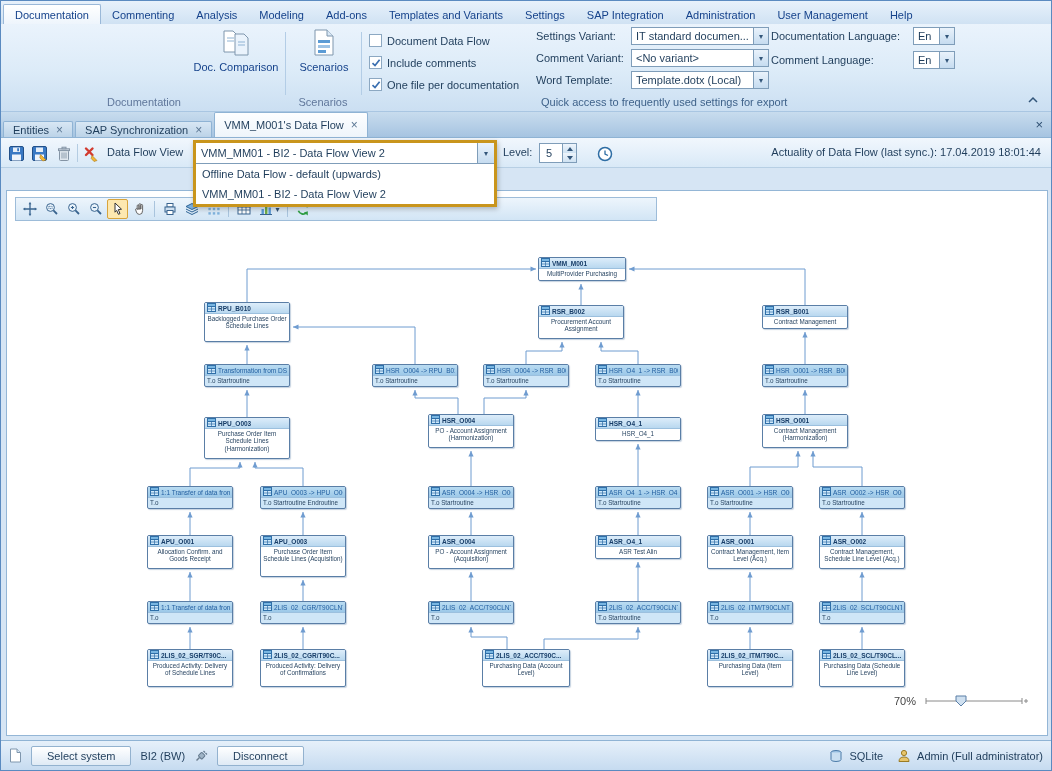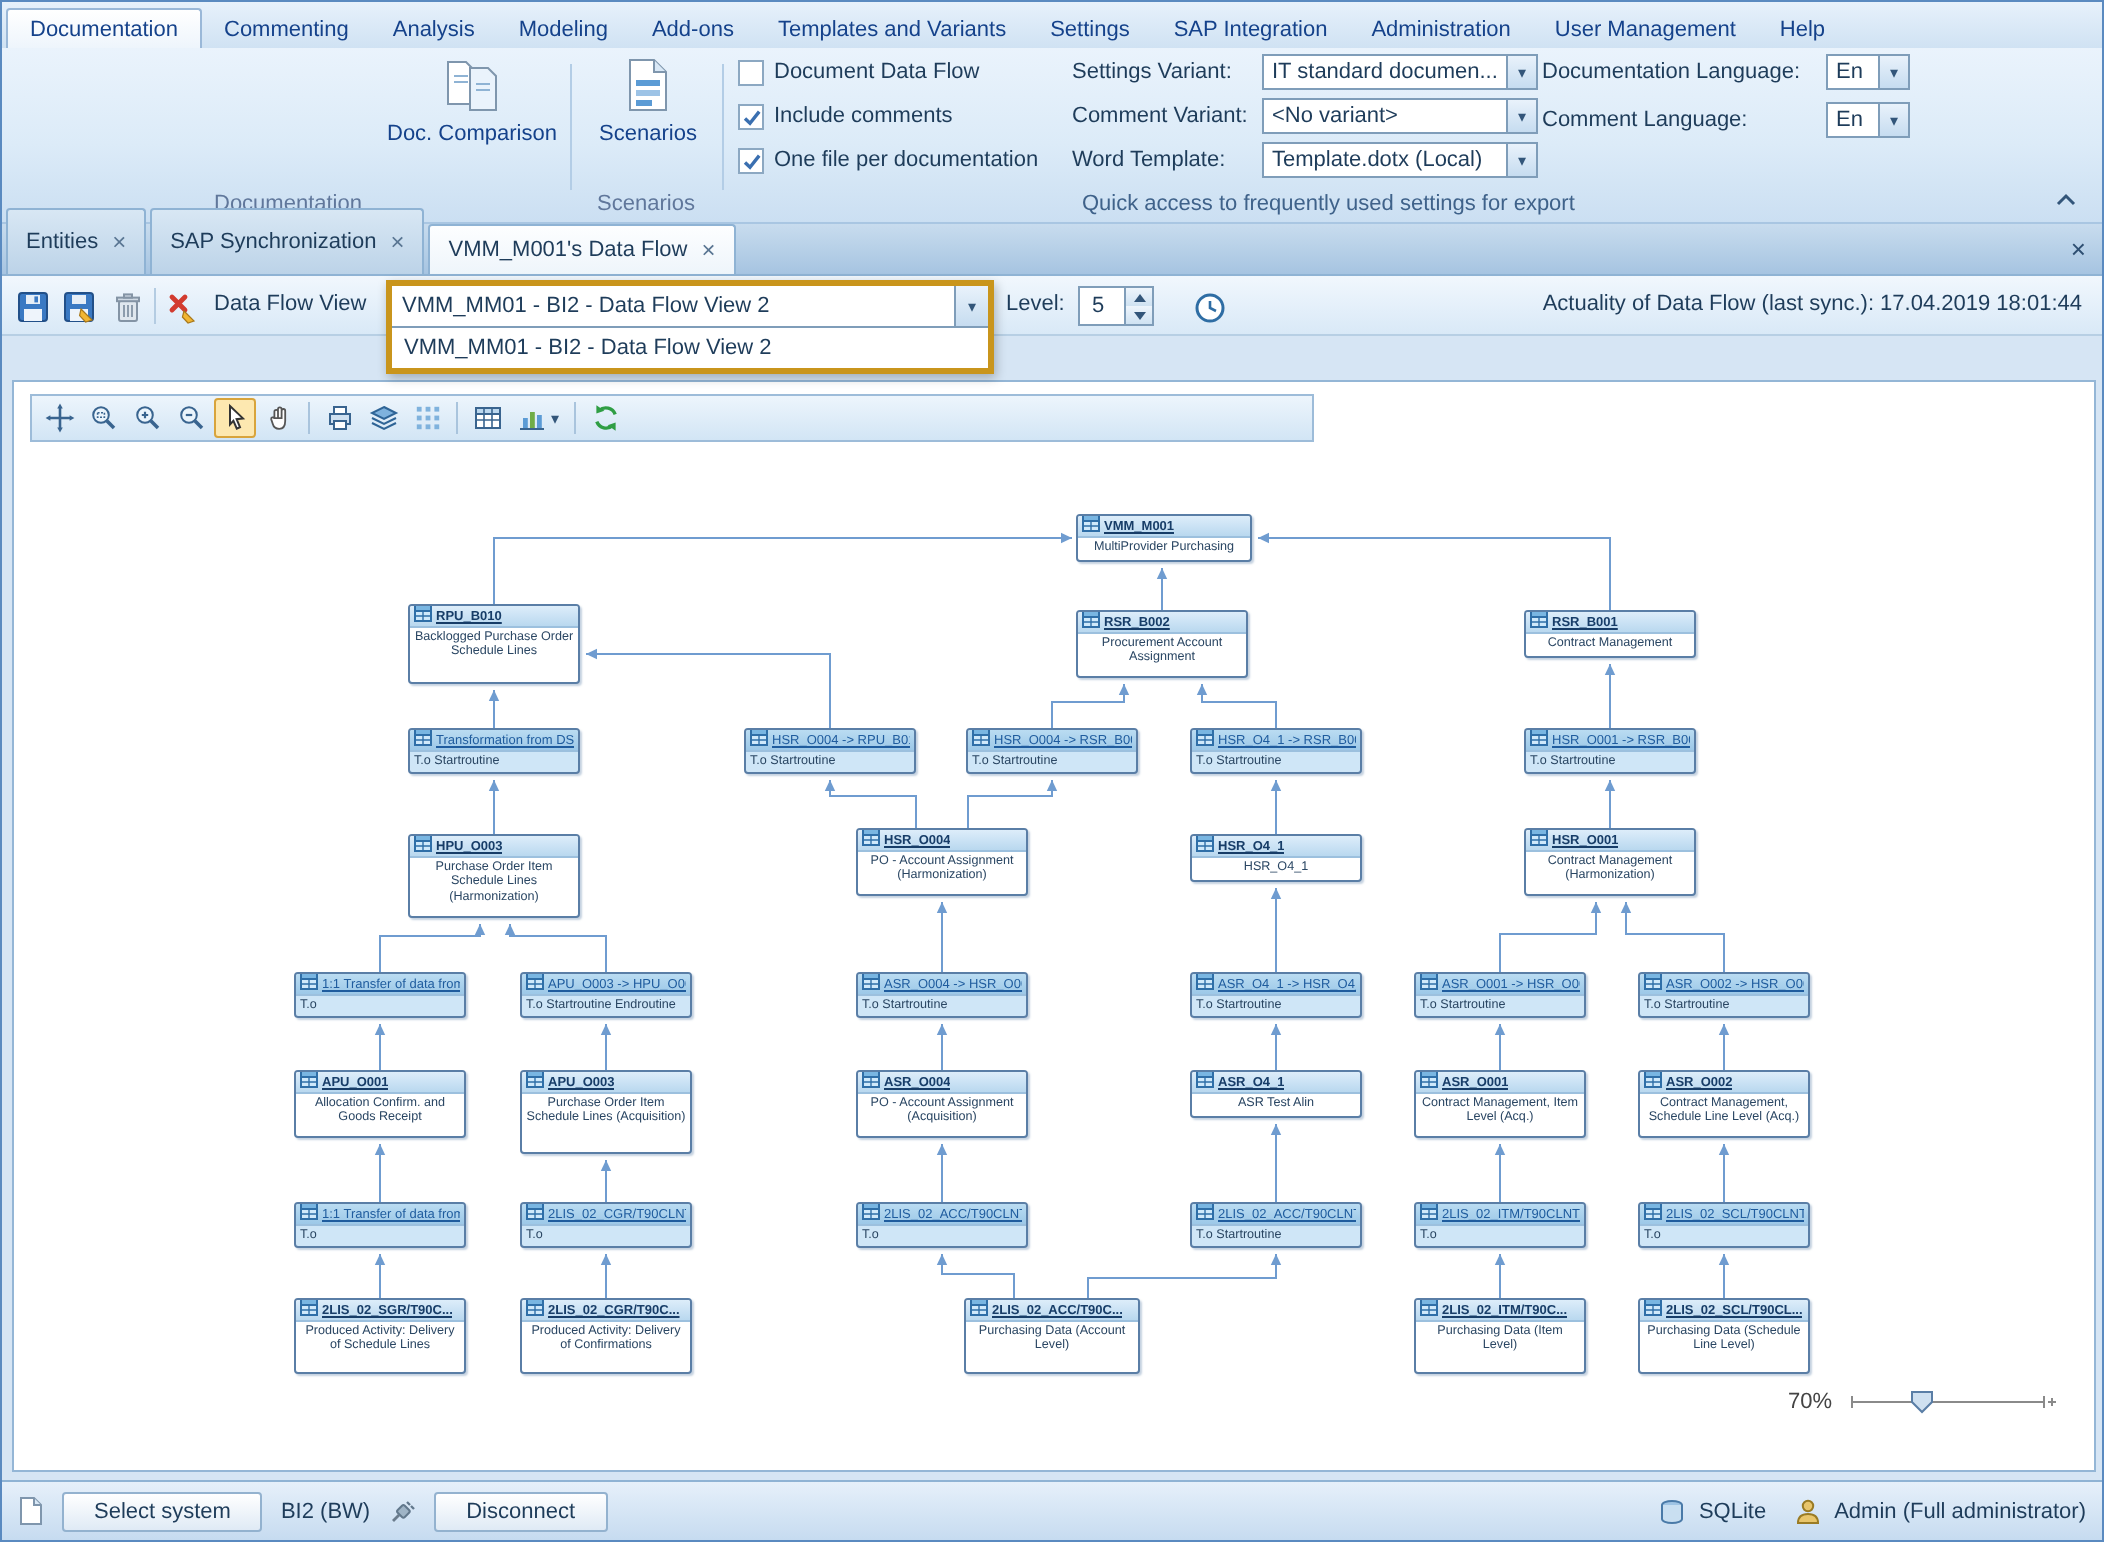--- a/index.html
+++ b/index.html
@@ -11,36 +11,36 @@
   .rtabs{display:flex;height:23px;background:linear-gradient(#e7f1fb,#d0e2f3);align-items:flex-end;padding-left:2px}
   .rtab{padding:4px 11px 3px;color:#15428b;white-space:nowrap;cursor:pointer}
   .rtab.active{background:linear-gradient(#ffffff,#eef5fc);border:1px solid #9ab8d8;border-bottom:none;border-radius:2px 2px 0 0}
 
   
   .ribbon{position:relative;height:88px;background:linear-gradient(#eaf3fc,#dcebf8 55%,#cbdff2);border-bottom:1px solid #a9c6e2}
   .bigbtn{position:absolute;top:4px;display:flex;flex-direction:column;align-items:center;text-align:center;color:#15428b;cursor:pointer;line-height:1.15}
   .bigbtn .blabel{margin-top:3px}
   .gsep-v{position:absolute;top:8px;bottom:16px;width:1px;background:#b3cde6}
   .glabel{position:absolute;bottom:3px;text-align:center;color:#60779b;pointer-events:none}
-  .cbrow{display:flex;align-items:flex-start;height:17px;margin-bottom:5px;cursor:pointer}
+  .cbrow{display:flex;align-items:flex-end;height:17px;margin-bottom:5px;cursor:pointer}
   .cbox{width:13px;height:13px;background:#fff;border:1px solid #8ca8c2;margin-right:5px;display:inline-flex;align-items:center;justify-content:center}
   .vrow{display:flex;align-items:center;height:18px;margin-bottom:4px}
   .vlabel{width:95px;white-space:nowrap}
   .combo{display:inline-flex;width:138px;height:18px;background:#fff;border:1px solid #7f9db9;align-items:center;cursor:pointer}
   .combo.small{width:42px}
   .combo-val{flex:1;padding:0 4px;overflow:hidden;white-space:nowrap}
   .combo-btn{width:15px;height:100%;background:linear-gradient(#e9f2fb,#c6dcf0);border-left:1px solid #7f9db9;display:flex;align-items:center;justify-content:center;font-size:8px;color:#33567a}
   .lrow{display:flex;align-items:center;height:18px;margin-bottom:6px}
   .llabel{width:142px;white-space:nowrap}
   .qnote{position:absolute;left:540px;bottom:3px;color:#3f628a}
   .collapsebtn{position:absolute;right:8px;bottom:4px;width:20px;height:16px;display:flex;align-items:center;justify-content:center;border-radius:2px;cursor:pointer}
 
   
   .dstrip{position:relative;display:flex;height:26px;background:linear-gradient(#c8dcee,#a6c4e1);border-bottom:1px solid #8fb3d4;align-items:flex-end;padding:0 2px}
-  .dtab{display:flex;align-items:center;height:33px;padding:0 9px;background:linear-gradient(#d8e7f4,#bcd3e8);border:1px solid #8fb3d4;border-bottom:none;border-radius:2px 2px 0 0;margin-right:2px;cursor:pointer;white-space:nowrap}
+  .dtab{display:flex;align-items:center;height:16px;padding:0 9px;background:linear-gradient(#d8e7f4,#bcd3e8);border:1px solid #8fb3d4;border-bottom:none;border-radius:2px 2px 0 0;margin-right:2px;cursor:pointer;white-space:nowrap}
   .dtab.active{background:linear-gradient(#fdfeff,#eef5fb);height:25px}
   .dtab-close{margin-left:7px;color:#5a7693;font-size:12px;line-height:10px;cursor:pointer}
   .strip-close{position:absolute;right:8px;top:5px;font-size:13px;color:#2e4f72;cursor:pointer}
 
   
   .ftoolbar{position:relative;height:30px;background:linear-gradient(#f1f7fd,#d9e9f7);border-bottom:1px solid #b7cfe4}
   .ticon{position:absolute;top:6px;width:19px;height:19px;display:flex;align-items:center;justify-content:center;cursor:pointer;border-radius:2px}
   .tsep{position:absolute;top:6px;width:1px;height:18px;background:#b4cce2}
   .tlabel{position:absolute;top:8px;white-space:nowrap}
   .spin{position:absolute;left:538px;top:5px;width:38px;height:20px;background:#fff;border:1px solid #7f9db9;display:flex}
@@ -869,20 +869,21 @@
       </div>
     </div>
   </div>
 
   <div class="ddwrap">
     <div class="ddcombo">
       <span class="combo-val">VMM_MM01 - BI2 - Data Flow View 2</span>
       <span class="combo-btn">▾</span>
     </div>
     <div class="ddlist">
+        <div class="ddi">Offline Data Flow - default (upwards)</div>
         <div class="ddi">VMM_MM01 - BI2 - Data Flow View 2</div>
       </div>
   </div>
 
   <div class="sbar">
     <span class="sico">
         <svg width="13" height="15" viewBox="0 0 13 15">
           <path d="M1.5 1 H8 L11.5 4.5 V14 H1.5 Z" fill="#fff" stroke="#7f96ad"></path>
           <path d="M8 1 V4.5 H11.5" fill="#d9e8f6" stroke="#7f96ad"></path>
         </svg>

